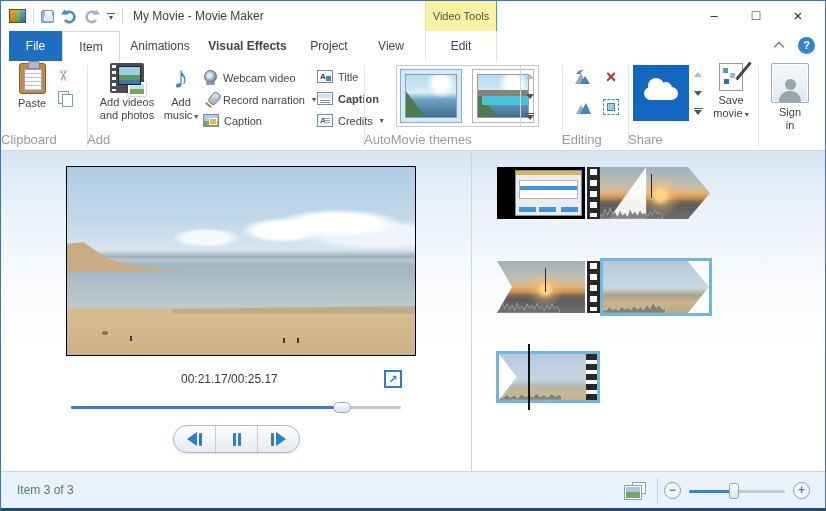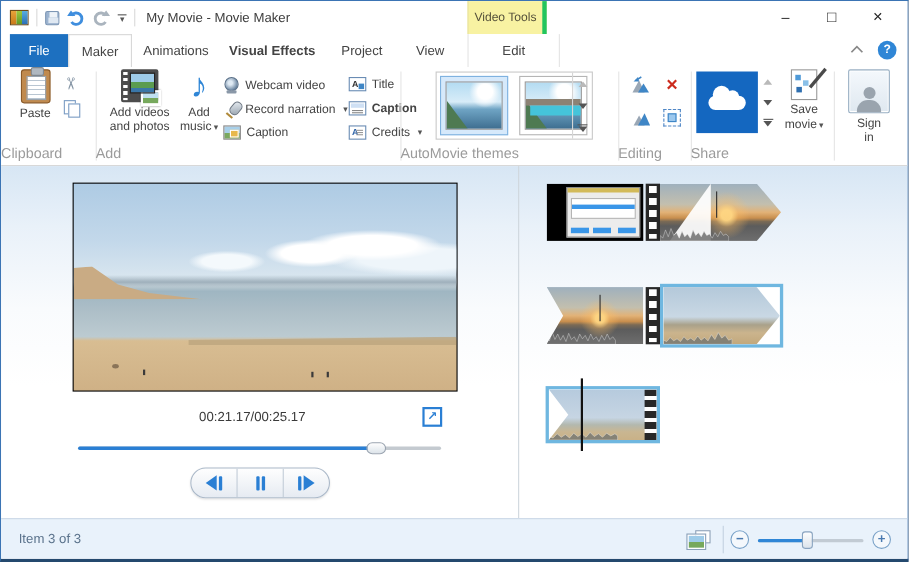--- a/index.html
+++ b/index.html
@@ -16,21 +16,21 @@
   .appicon i:nth-child(1){background:linear-gradient(#e8a33a,#c97a18);}
   .appicon i:nth-child(2){background:linear-gradient(#9ec83f,#5f9a28);}
   .appicon i:nth-child(3){background:linear-gradient(#58aee0,#2a6fb8);}
   .floppy{width:13px;height:13px;background:#9db4d0;border:1px solid #7e97b5;border-radius:2px;position:relative;}
   .floppy::before{content:"";position:absolute;left:3px;top:0;width:7px;height:5px;background:#eef3f8;}
   .floppy::after{content:"";position:absolute;left:2px;bottom:1px;width:9px;height:5px;background:#dfe8f2;}
   .qat-dd{display:flex;flex-direction:column;align-items:center;line-height:4px;color:#555;font-size:8px;}
   .qat-dd b{width:8px;height:1px;background:#555;margin-bottom:2px;}
   .wintitle{position:absolute;left:132px;top:0;height:30px;line-height:30px;font-size:12px;color:#3c3c3c;}
   .vtools{position:absolute;left:424px;top:0;width:72px;height:30px;background:#f8f2a2;
-    border-left:1px solid #e8e2a0;border-right:4px solid #22c55e;
+    border-left:1px solid #e8e2a0;border-right:1px solid #22c55e;
     text-align:center;line-height:30px;font-size:11px;color:#55513a;}
   .winbtns{position:absolute;right:6px;top:0;height:30px;display:flex;}
   .winbtn{width:42px;height:28px;display:flex;align-items:center;justify-content:center;color:#222;font-size:13px;}
   .winbtn.max{font-size:14px;}
   .winbtn.close{font-size:15px;}
 
   
   .tabrow{position:absolute;left:0;top:30px;width:100%;height:30px;background:#fff;}
   .tab{position:absolute;top:0;height:30px;line-height:30px;text-align:center;font-size:12px;color:#444;cursor:default;}
   .tab.file{background:#1d70c0;color:#fff;}
@@ -240,26 +240,26 @@
     <div class="vtools">Video Tools</div>
     <div class="winbtns">
       <div class="winbtn">–</div>
       <div class="winbtn max">□</div>
       <div class="winbtn close">×</div>
     </div>
   </div>
 
   <div class="tabrow">
     <div class="tab file" style="left:8px;width:53px;">File</div>
-    <div class="tab active" style="left:61px;width:58px;">Maker</div>
+    <div class="tab active" style="left:61px;width:58px;">Item</div>
     <div class="tab" style="left:119px;width:80px;">Animations</div>
     <div class="tab" style="left:199px;width:95px;font-weight:bold;">Visual Effects</div>
     <div class="tab" style="left:294px;width:68px;">Project</div>
     <div class="tab" style="left:362px;width:56px;">View</div>
-    <div class="tab edit" style="left:424px;width:84px;">Edit</div>
+    <div class="tab edit" style="left:424px;width:72px;">Edit</div>
   </div>
   <svg class="ribbon-collapse" viewBox="0 0 12 8">
     <polyline points="1,6.5 6,1.5 11,6.5" fill="none" stroke="#888" stroke-width="1.6"></polyline>
   </svg>
   <div class="helpbtn">?</div>
 
   <div class="ribbon">
 
     <div class="bigbtn" style="left:9px;width:44px;">
       <span class="ico-paste"></span>

